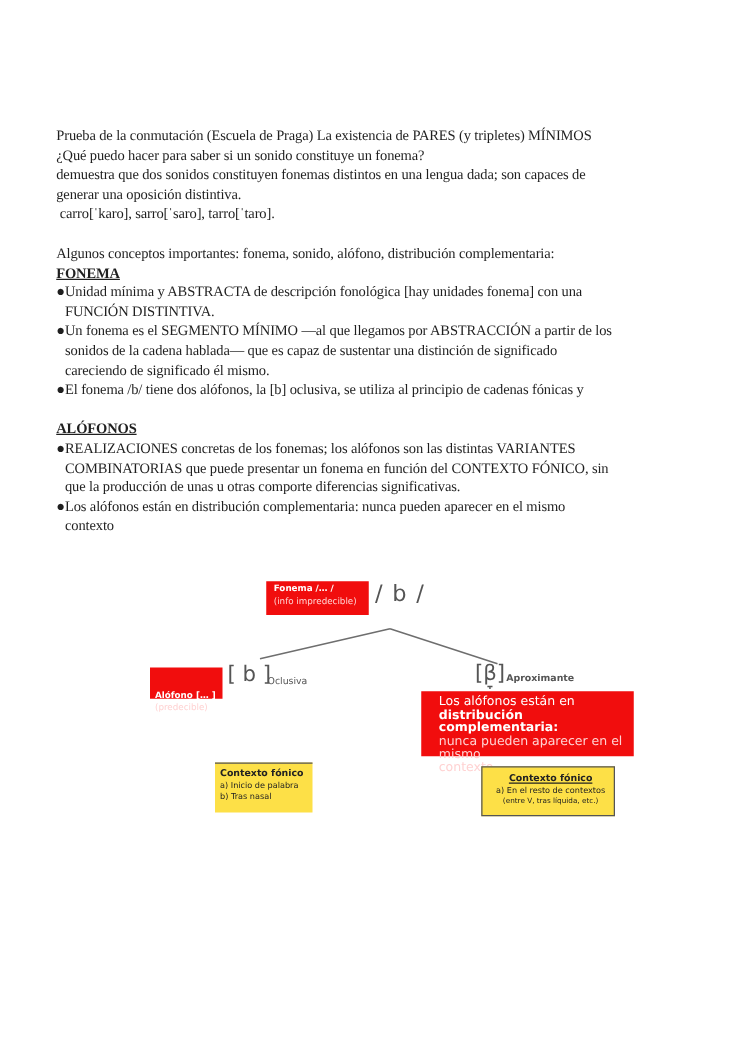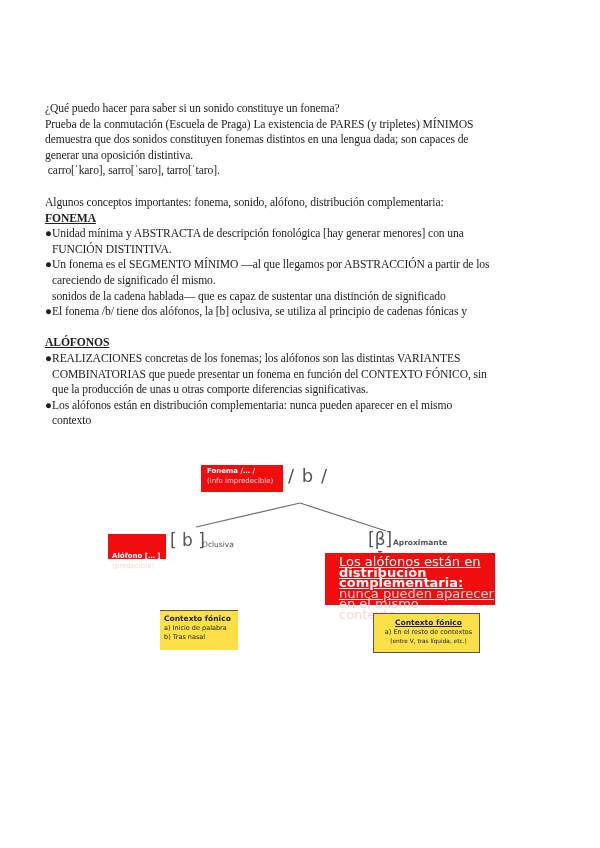--- a/index.html
+++ b/index.html
@@ -12,21 +12,21 @@
       font-family: "Liberation Serif", "DejaVu Serif", serif;
       font-size: 11.6px; line-height: 15.6px; letter-spacing: -0.1px;
     }
     .line { white-space: nowrap; }
     .heading { font-weight: bold; text-decoration: underline; }
     .bullet { position: relative; padding-left: 7px; }
     .bullet .dot { position: absolute; left: 0; top: 0; }
     .bullet .btext { display: block; }
     .blank { height: 15.6px; }
 
-    .diagram { position: absolute; left: 0; top: 0; width: 480px; height: 848px; pointer-events: none; }
+    .diagram { position: absolute; left: 12px; top: 0; width: 480px; height: 848px; pointer-events: none; }
     .diagram * { pointer-events: auto; }
     .redbox {
       position: absolute; background: #f10d0d; color: #fff;
       font-family: "DejaVu Sans", "Liberation Sans", sans-serif;
       font-size: 7px; line-height: 9.5px; box-sizing: border-box;
     }
     .redbox .strong { font-weight: bold; }
     .redbox .soft { color: #ffd2d2; }
     .graybox {
       position: absolute; background: #fde047; color: #222;
@@ -34,41 +34,41 @@
       font-size: 6.5px; line-height: 9px; box-sizing: border-box;
     }
     .graybox .gtitle { font-weight: bold; font-size: 7.5px; line-height: 11px; }
     .symbol { position: absolute; color: #555; font-family: "DejaVu Sans", "Liberation Sans", sans-serif; }
     .small-label { position: absolute; color: #555; font-family: "DejaVu Sans", "Liberation Sans", sans-serif; font-size: 7.5px; }
   </style>
 </head>
 <body>
 
 <div class="text-block" style="top:101px;">
+  <div class="line">Prueba de la conmutación (Escuela de Praga) La existencia de PARES (y tripletes) MÍNIMOS</div>
   <div class="line">¿Qué puedo hacer para saber si un sonido constituye un fonema?</div>
-  <div class="line">Prueba de la conmutación (Escuela de Praga) La existencia de PARES (y tripletes) MÍNIMOS</div>
   <div class="line">demuestra que dos sonidos constituyen fonemas distintos en una lengua dada; son capaces de</div>
   <div class="line">generar una oposición distintiva.</div>
   <div class="line" style="white-space:pre;"> carro[ˈkaro], sarro[ˈsaro], tarro[ˈtaro].</div>
 </div>
 
 <div class="text-block" style="top:195px;">
   <div class="line">Algunos conceptos importantes: fonema, sonido, alófono, distribución complementaria:</div>
   <div class="line heading">FONEMA</div>
 
   <div class="bullet">
     <span class="dot">●</span>
-    <span class="btext line">Unidad mínima y ABSTRACTA de descripción fonológica [hay generar menores] con una</span>
+    <span class="btext line">Unidad mínima y ABSTRACTA de descripción fonológica [hay unidades fonema] con una</span>
     <span class="btext line">FUNCIÓN DISTINTIVA.</span>
   </div>
   <div class="bullet">
     <span class="dot">●</span>
     <span class="btext line">Un fonema es el SEGMENTO MÍNIMO —al que llegamos por ABSTRACCIÓN a partir de los</span>
+    <span class="btext line">sonidos de la cadena hablada— que es capaz de sustentar una distinción de significado</span>
     <span class="btext line">careciendo de significado él mismo.</span>
-    <span class="btext line">sonidos de la cadena hablada— que es capaz de sustentar una distinción de significado</span>
   </div>
   <div class="bullet">
     <span class="dot">●</span>
     <span class="btext line">El fonema /b/ tiene dos alófonos, la [b] oclusiva, se utiliza al principio de cadenas fónicas y</span>
   </div>
 
   <div class="blank"></div>
 
   <div class="line heading">ALÓFONOS</div>
   <div class="bullet">
@@ -102,21 +102,21 @@
     <div class="strong">Alófono [… ]</div>
     <div class="soft">(predecible)</div>
   </div>
 
   <div class="symbol" style="left:170px; top:530px; font-size:17px;">[ b ]</div>
   <div class="small-label" style="left:202px; top:540px;">Oclusiva</div>
 
   <div class="symbol" style="left:368px; top:529px; font-size:17px;">[β̞]</div>
   <div class="small-label" style="left:393px; top:538px; font-weight:bold;">Aproximante</div>
 
-  <div class="redbox" style="left:325px; top:553px; width:170px; height:52px; padding:4px 0 0 14px; line-height:10.5px; font-size:13px;text-decoration:underline;">
+  <div class="redbox" style="left:325px; top:553px; width:170px; height:52px; padding:4px 0 0 14px; line-height:10.5px; font-size:10px;">
     <div><span>Los alófonos están en </span><span class="strong">distribución</span></div>
     <div class="strong">complementaria:</div>
     <div class="soft">nunca pueden aparecer en el mismo</div>
     <div class="soft">contexto</div>
   </div>
 
   <div class="graybox" style="left:160px; top:610px; width:78px; height:40px; padding:2px 0 0 4px; border-top:1.5px solid #555;">
     <div class="gtitle">Contexto fónico</div>
     <div>a) Inicio de palabra</div>
     <div>b) Tras nasal</div>

